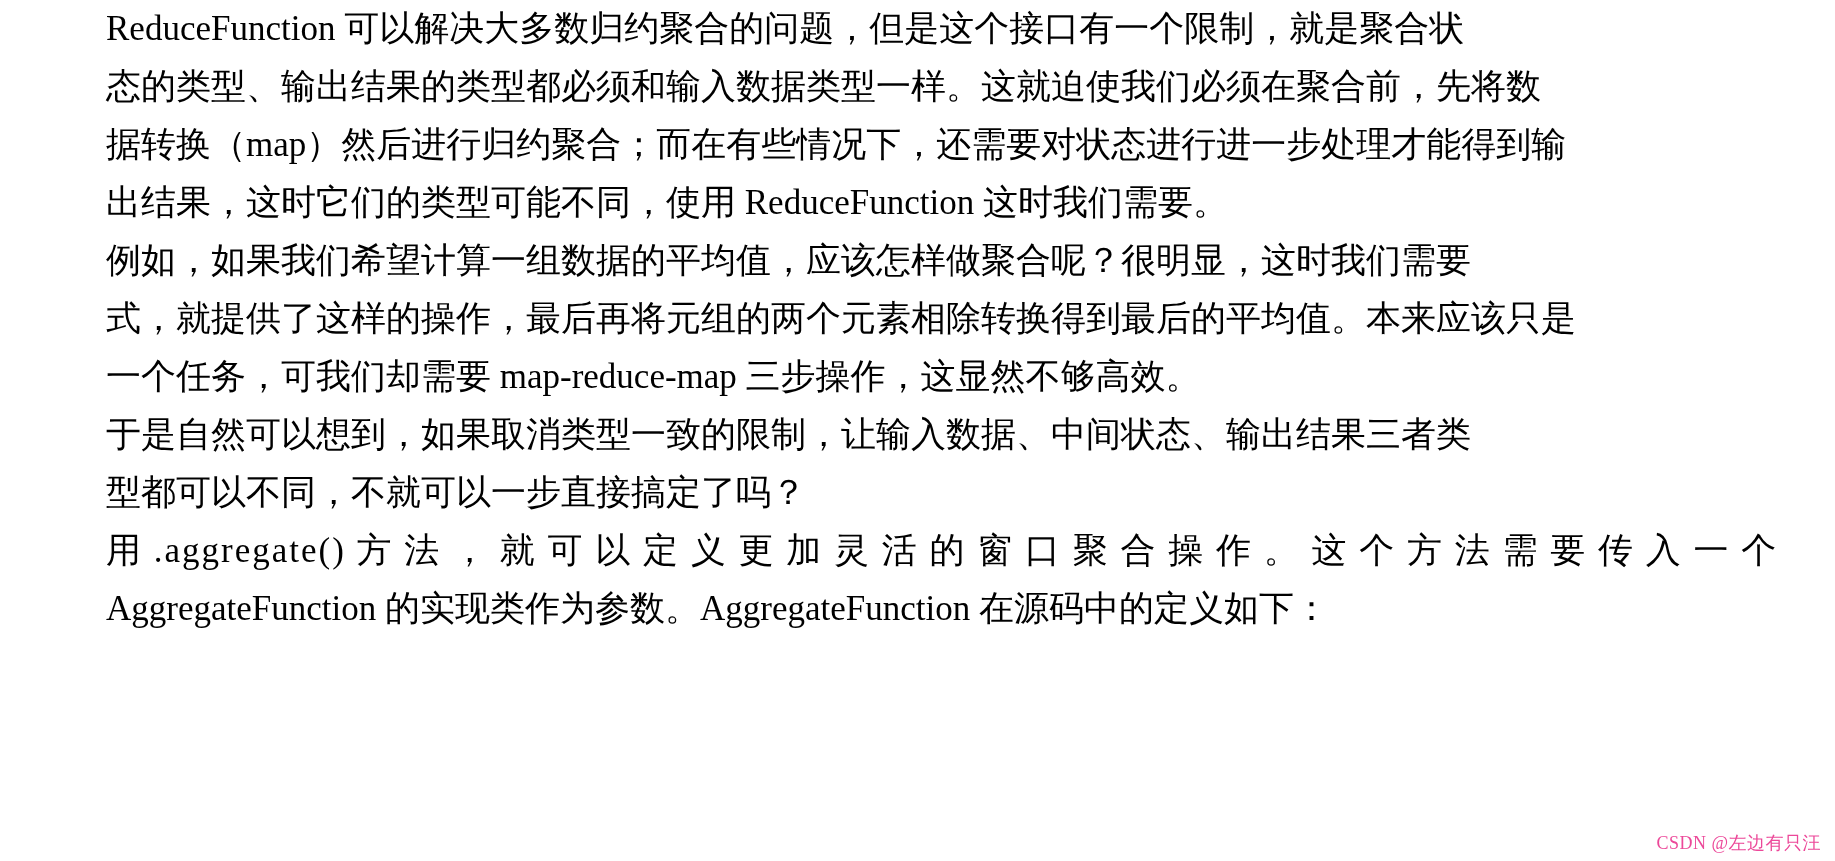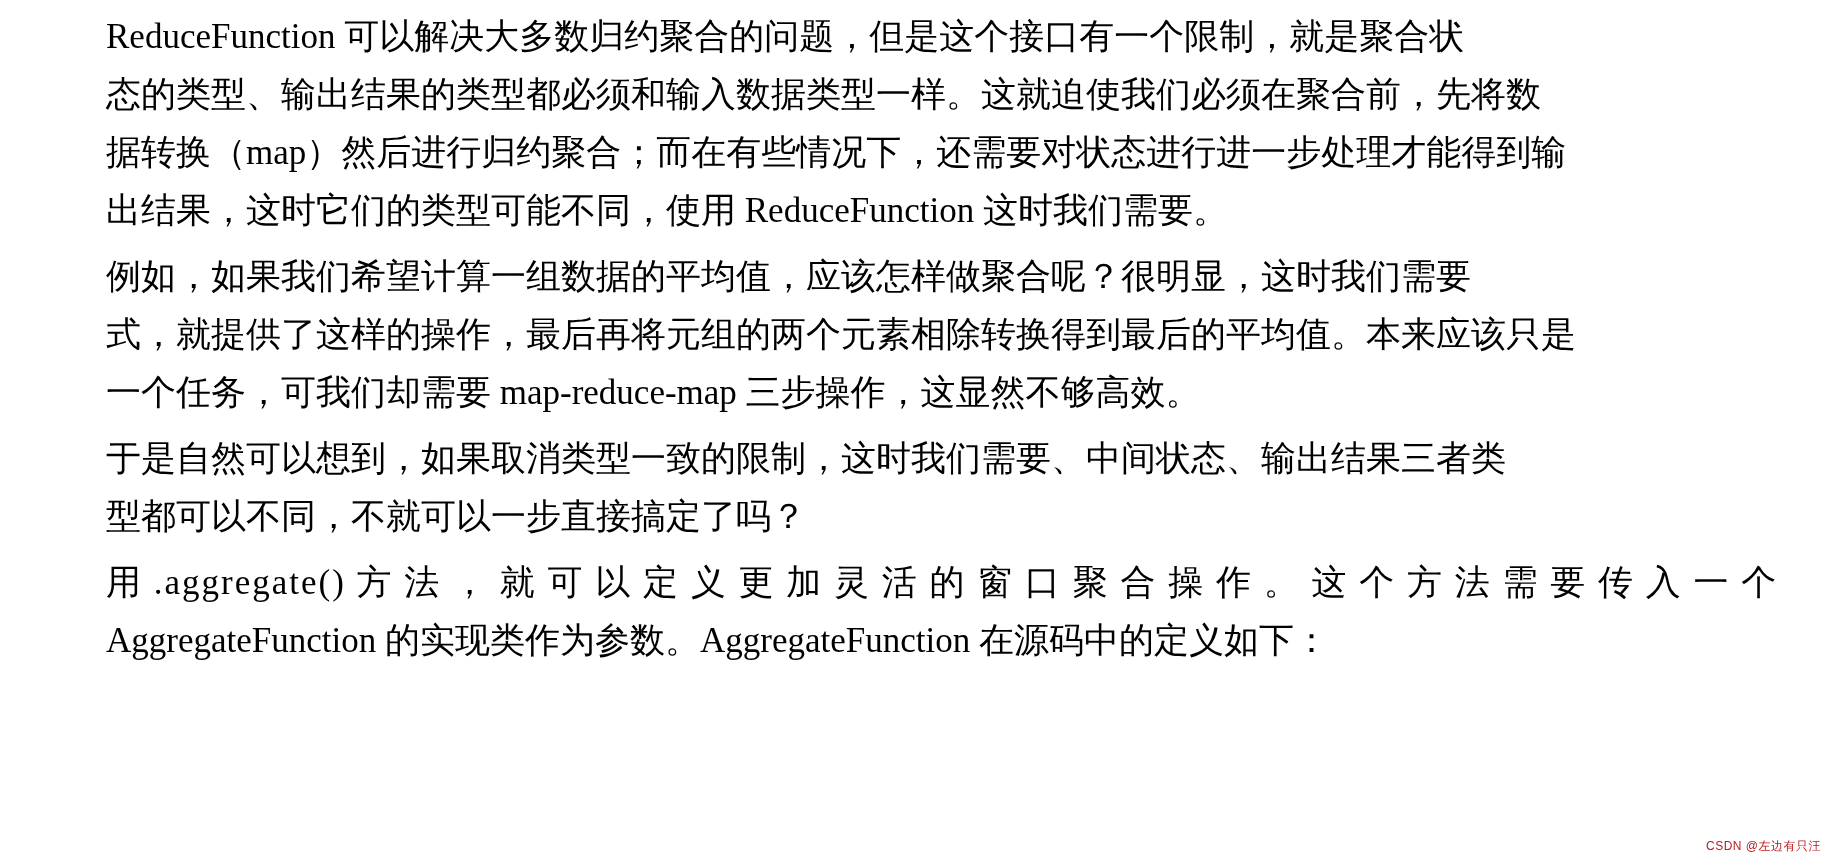--- a/index.html
+++ b/index.html
@@ -27,41 +27,41 @@
     position: absolute;
     left: 32px;
     top: 0px;
     width: 1740px;
   }
   .para {
     font-size: 35px;
     line-height: 58px;
     text-align: justify;
     text-justify: inter-ideograph;
-    margin: 8px 0 0 0;
+    margin: 0 0 0 0;
     letter-spacing: 0px;
     word-spacing: 0px;
   }
   .para.indent {
     text-indent: 74px;
   }
   .para .line {
     display: block;
     white-space: nowrap;
   }
   .para .line.wide {
     letter-spacing: 2px;
   }
   .watermark {
     position: absolute;
     right: 14px;
     bottom: 6px;
-    font-family: Liberation Sans, sans-serif;
-    font-size: 12px;
-    color: #b91c1c;
+    font-family: Liberation Serif, serif;
+    font-size: 18px;
+    color: #ec4899;
     letter-spacing: 0.5px;
     white-space: nowrap;
   }
 </style>
 </head>
 <body>
 
 <div class="page">
   <div class="content">
 
@@ -72,21 +72,21 @@
       <span class="line">出结果，这时它们的类型可能不同，使用 ReduceFunction 这时我们需要。</span>
     </p>
 
     <p class="para indent">
       <span class="line">例如，如果我们希望计算一组数据的平均值，应该怎样做聚合呢？很明显，这时我们需要</span>
       <span class="line">式，就提供了这样的操作，最后再将元组的两个元素相除转换得到最后的平均值。本来应该只是</span>
       <span class="line">一个任务，可我们却需要 map-reduce-map 三步操作，这显然不够高效。</span>
     </p>
 
     <p class="para indent">
-      <span class="line">于是自然可以想到，如果取消类型一致的限制，这时我们需要、中间状态、输出结果三者类</span>
+      <span class="line">于是自然可以想到，如果取消类型一致的限制，让输入数据、中间状态、输出结果三者类</span>
       <span class="line">型都可以不同，不就可以一步直接搞定了吗？</span>
     </p>
 
     <p class="para indent">
       <span class="line wide">用 .aggregate() 方 法 ， 就 可 以 定 义 更 加 灵 活 的 窗 口 聚 合 操 作 。 这 个 方 法 需 要 传 入 一 个</span>
       <span class="line">AggregateFunction 的实现类作为参数。AggregateFunction 在源码中的定义如下：</span>
     </p>
 
   </div>
 

